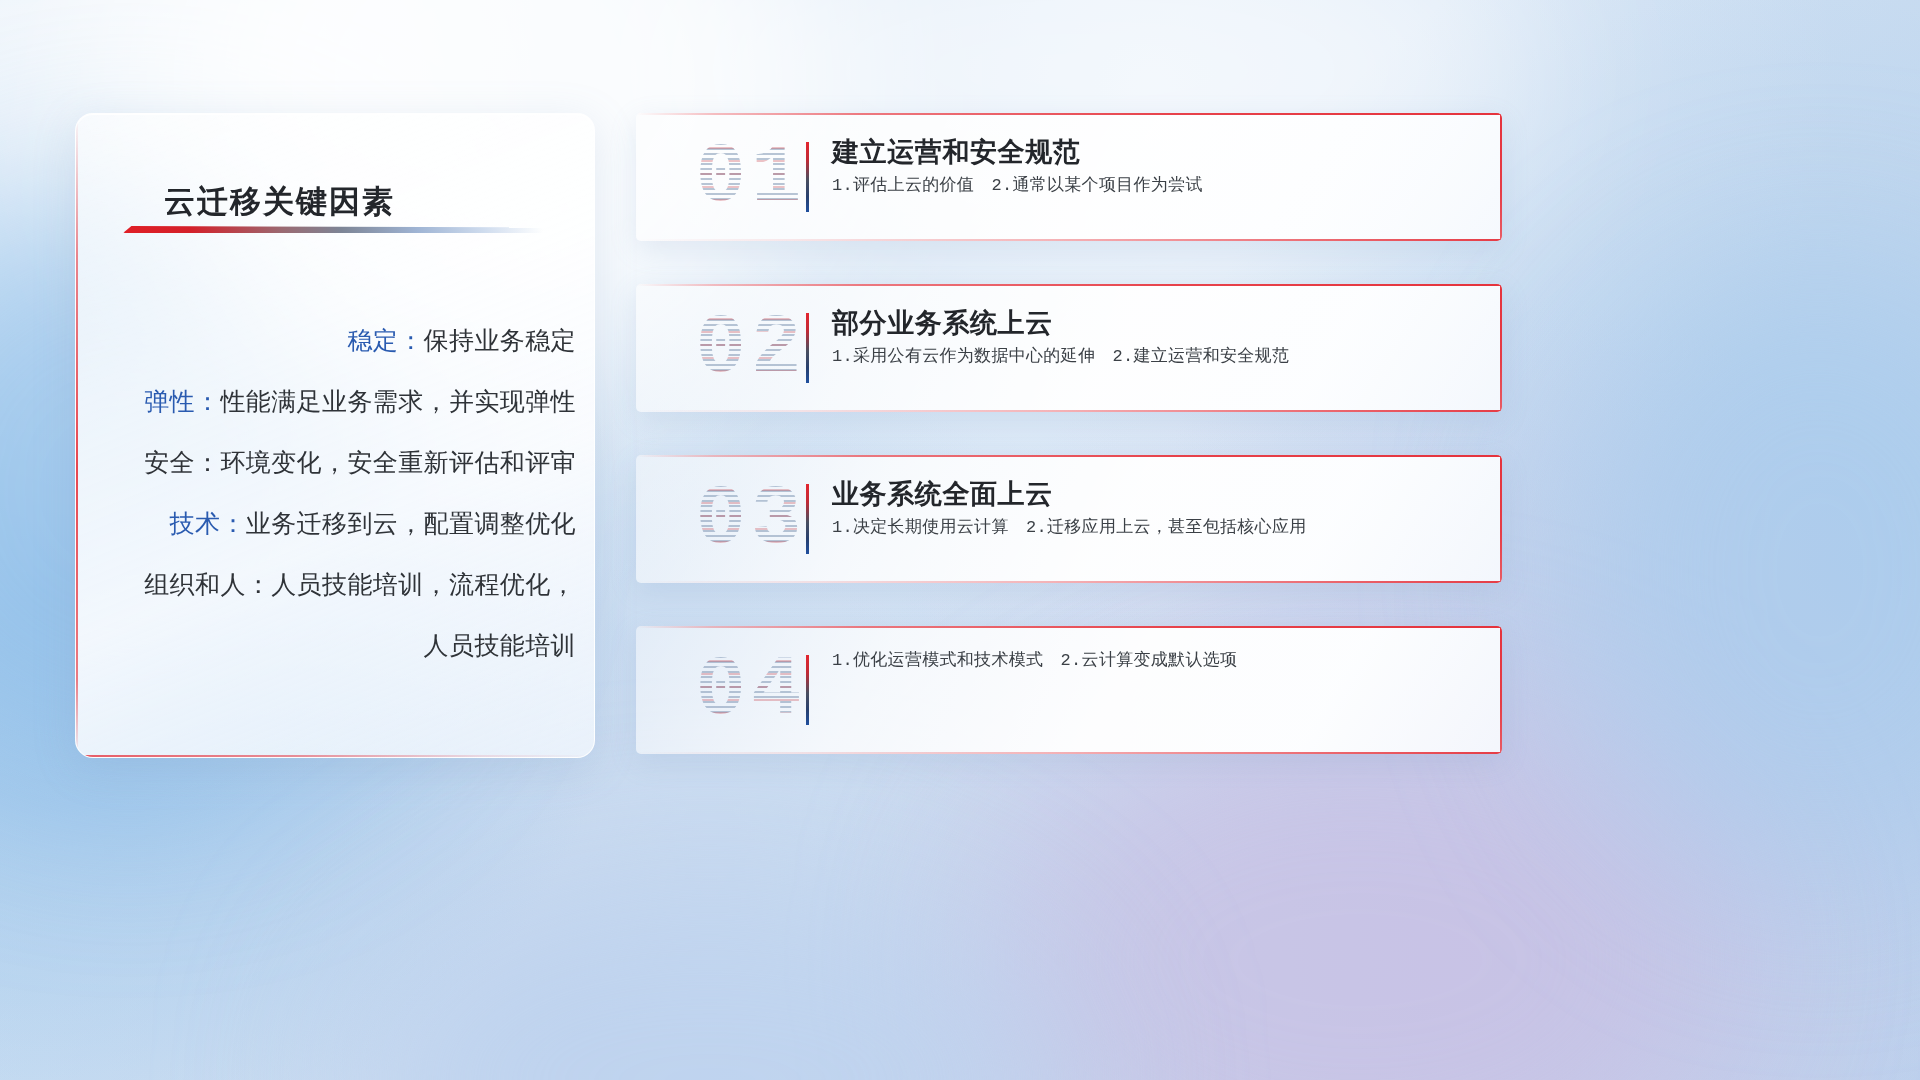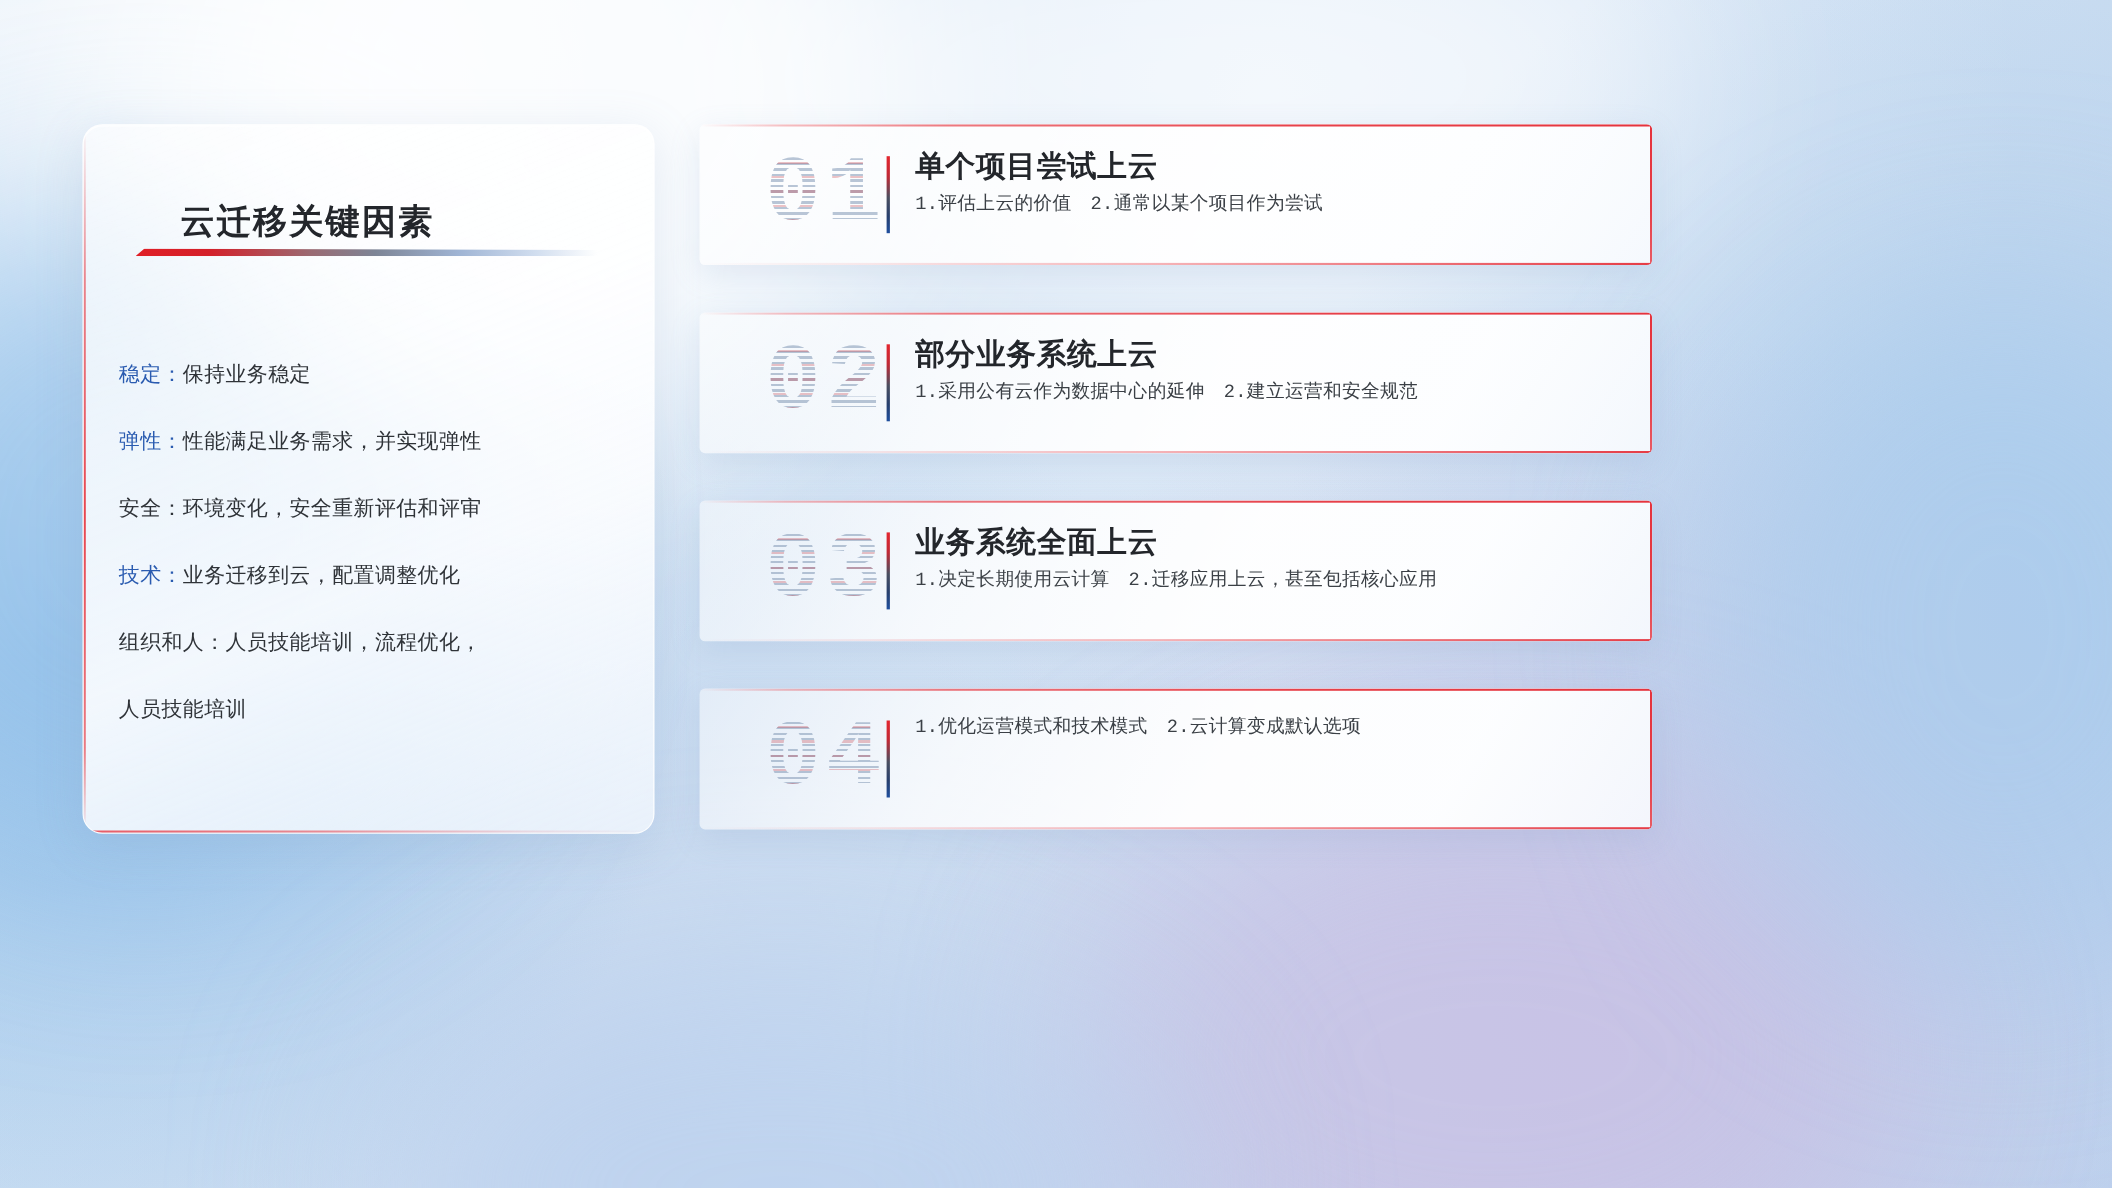--- a/index.html
+++ b/index.html
@@ -84,25 +84,26 @@
     border-radius: 2px;
   }
 
   .factor-list {
     position: absolute;
     left: 32px;
     top: 196px;
     right: 18px;
   }
   .factor-row {
-    font-size: 19px;
+    font-size: 25px;
     line-height: 61px;
     color: #2f3338;
     white-space: nowrap;
     letter-spacing: 0.4px;
+    text-align: right;
   }
   .factor-label { color: #2f3338; }
   .factor-label.accent { color: #2a5bb0; }
   .factor-text { color: #2f3338; }
 
   
   .steps {
     position: absolute;
     left: 636px;
     top: 113px;
@@ -230,21 +231,21 @@
 
   <section class="steps">
       <article class="step-card">
         <div class="edge-top"></div>
         <div class="edge-right"></div>
         <div class="edge-bottom"></div>
         <div class="step-num">01</div>
         <div class="step-num-ghost">01</div>
         <div class="step-divider"></div>
         <div class="step-body">
-          <div class="step-title">单个项目尝试上云</div>
+          <div class="step-title">建立运营和安全规范</div>
           <div class="step-sub">1.评估上云的价值　2.通常以某个项目作为尝试</div>
         </div>
       </article>
       <article class="step-card">
         <div class="edge-top"></div>
         <div class="edge-right"></div>
         <div class="edge-bottom"></div>
         <div class="step-num">02</div>
         <div class="step-num-ghost">02</div>
         <div class="step-divider"></div>

